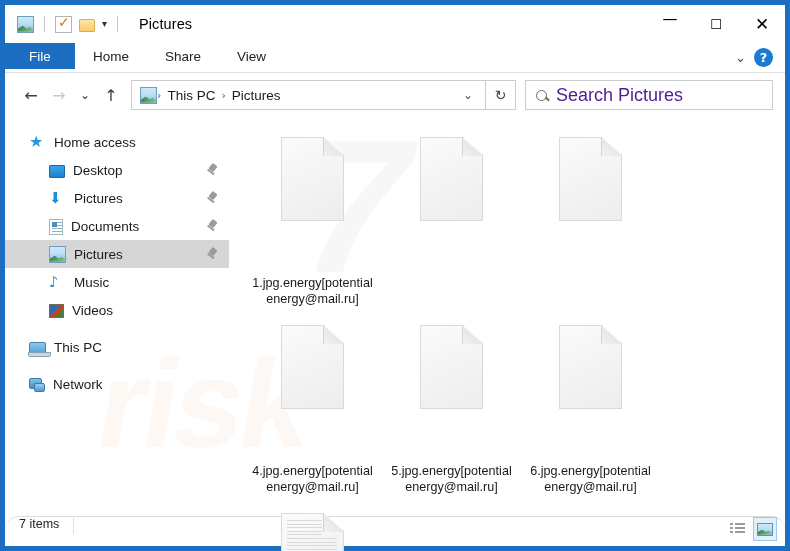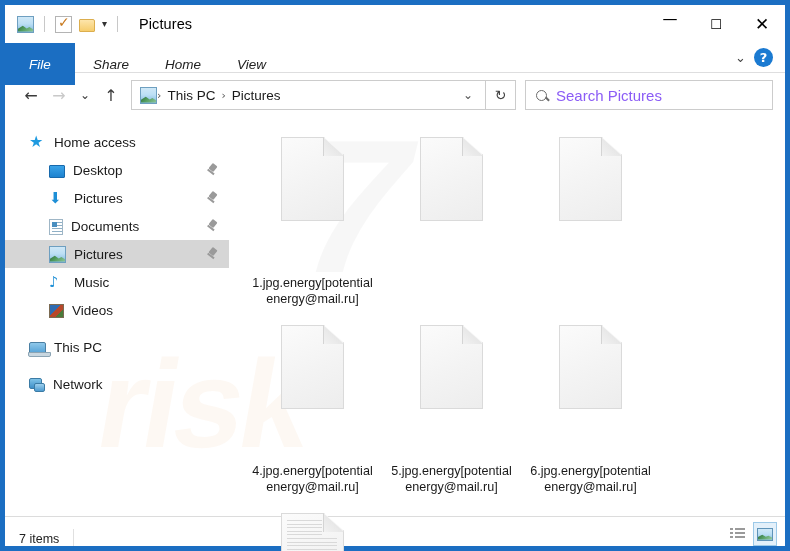--- a/index.html
+++ b/index.html
@@ -67,21 +67,21 @@
 
   
   .ribbon {
     height: 30px; flex: 0 0 30px;
     display: flex; align-items: stretch;
     border-bottom: 1px solid #dededf;
     position: relative;
   }
   .tab {
     display: flex; align-items: center; justify-content: center;
-    font-size: 13.5px; color: #222; padding: 0 18px; height: 42px; font-style: italic;
+    font-size: 13.5px; color: #222; padding: 0 18px; height: 26px;
   }
   .tab.file { background: #1b6ec2; color: #ffffff; min-width: 70px; }
   .ribbon-right { margin-left: auto; display: flex; align-items: center; gap: 8px; padding-right: 12px; }
   .collapse-chev { font-size: 13px; color: #444; font-family: "DejaVu Sans", sans-serif; }
   .help-btn {
     width: 19px; height: 19px; border-radius: 50%;
     background: #1b7ad1; color: #fff; font-size: 13px; font-weight: bold;
     display: flex; align-items: center; justify-content: center;
     font-family: "DejaVu Sans", sans-serif;
   }
@@ -117,21 +117,21 @@
     padding: 0 10px; background: #fff;
   }
   .search-ic {
     width: 11px; height: 11px; border: 1.6px solid #6b6b6b; border-radius: 50%;
     position: relative; flex: none;
   }
   .search-ic::after {
     content: ""; position: absolute; width: 5px; height: 1.6px; background: #6b6b6b;
     transform: rotate(45deg); right: -4px; bottom: 0px;
   }
-  .search-ph { font-size: 15px; color: #8b5cf6; }
+  .search-ph { font-size: 18px; color: #4c1d95; }
 
   
   .body { flex: 1 1 auto; display: flex; min-height: 0; position: relative; }
 
   
   .watermark {
     position: absolute; inset: 0; pointer-events: none; overflow: hidden;
   }
   .wm-gray {
     position: absolute; left: 300px; top: -20px;
@@ -251,22 +251,23 @@
   .txtlines.topcut { right: 22px; height: 17px; bottom: auto; }
   .fname {
     font-size: 12.6px; color: #1a1a1a; text-align: center;
     line-height: 15.5px; word-break: break-all; max-width: 122px;
   }
 
   
   .statusbar {
     height: 30px; flex: 0 0 30px;
     border-top: 1px solid #dcdcdc;
-    display: flex; align-items: flex-end; padding: 0 8px 0 14px;
+    display: flex; align-items: flex-start; padding: 0 8px 0 14px;
     background: #ffffff;
+    border-radius: 14px;
   }
   .status-text { font-size: 12.5px; color: #222; }
   .status-div { width: 1px; height: 17px; background: #e0e0e0; margin-left: 14px; }
   .viewbtns { margin-left: auto; display: flex; align-items: center; gap: 4px; }
   .vbtn {
     width: 24px; height: 24px; display: flex; align-items: center; justify-content: center;
   }
   .vbtn.active { border: 1px solid #9cc9e8; background: #e3f0fa; }
   .ic-details { width: 15px; height: 12px; position: relative; }
   .ic-details::before {
@@ -306,22 +307,22 @@
     </div>
     <div class="wincontrols">
       <div class="wc min">—</div>
       <div class="wc max">☐</div>
       <div class="wc close">✕</div>
     </div>
   </div>
 
   <div class="ribbon">
     <div class="tab file">File</div>
+    <div class="tab">Home</div>
     <div class="tab">Share</div>
-    <div class="tab">Home</div>
     <div class="tab">View</div>
     <div class="ribbon-right">
       <span class="collapse-chev">⌄</span>
       <span class="help-btn">?</span>
     </div>
   </div>
 
   <div class="addrbar">
     <div class="navbtn">←</div>
     <div class="navbtn disabled">→</div>

